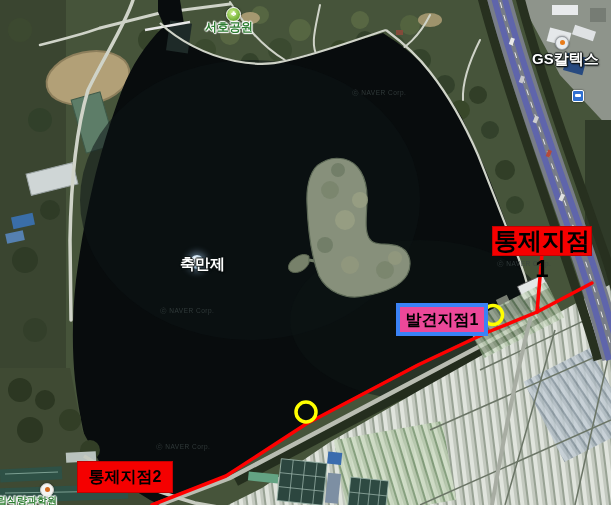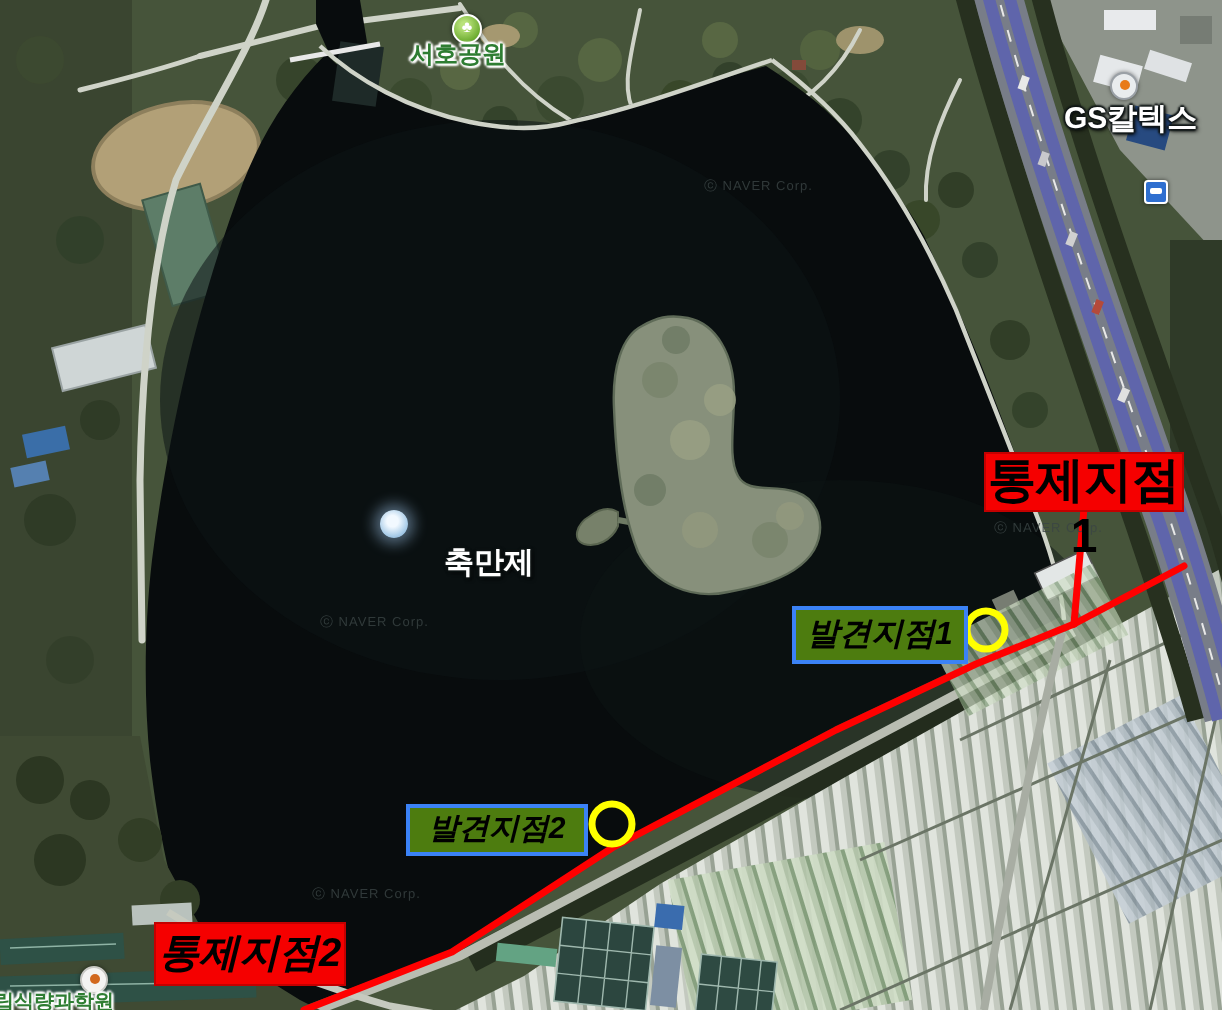--- a/index.html
+++ b/index.html
@@ -24,23 +24,23 @@
   .icon-transit{left:572px;top:90px;width:10px;height:10px;background:#2f6fd0;border:1px solid #fff;border-radius:2px;box-shadow:0 0 2px rgba(0,0,0,.6);}
   .icon-transit i{display:block;width:6px;height:3px;background:#fff;border-radius:1px;margin:3px auto;}
   .icon-reservoir{left:190px;top:255px;width:14px;height:14px;border-radius:50%;
     background:radial-gradient(circle at 45% 40%,#f2f9ff 25%,#a9cce8 65%,#6f9ec4);
     box-shadow:0 0 7px 3px rgba(170,210,250,.45);}
   .icon-institute{left:40px;top:483px;width:12px;height:12px;border-radius:50%;background:#f4f4f2;border:1px solid #c9c9c4;box-shadow:0 0 2px rgba(0,0,0,.5);}
   .icon-institute i{display:block;width:5px;height:5px;border-radius:50%;background:#d2691e;margin:3px auto;}
   .ann{position:absolute;z-index:4;font-weight:bold;color:#000;text-align:center;
     font-family:"Liberation Sans","DejaVu Sans",sans-serif;}
   .ann-red{background:#f50000;border:1px solid #c40000;}
-  .ann-yellow{background:#4d7c0f;border:2px solid #3b82f6;font-style:italic;}
+  .ann-yellow{background:#ec4899;border:4px solid #3b82f6;}
   #ann-control1{left:492px;top:226px;width:98px;height:28px;line-height:28px;font-size:24px;}
-  #ann-control2{left:77px;top:461px;width:94px;height:30px;line-height:30px;font-size:20px;font-style:italic;}
+  #ann-control2{left:77px;top:461px;width:94px;height:30px;line-height:30px;font-size:16px;}
   #ann-disc1{left:396px;top:303px;width:84px;height:25px;line-height:25px;font-size:16px;}
   #ann-disc2{left:203px;top:402px;width:87px;height:22px;line-height:22px;font-size:15px;}
   #lbl-institute{left:-13px;top:494px;font-size:10px;}
 </style>
 </head>
 <body>
 
 <div id="stage">
 
 <svg width="611" height="505" viewBox="0 0 611 505" xmlns="http://www.w3.org/2000/svg">
@@ -248,25 +248,24 @@
   <div class="icon icon-transit">
       <i></i>
     </div>
   <div class="icon icon-reservoir"></div>
   <div class="icon icon-institute">
       <i></i>
     </div>
 
   <div class="lbl poi-green halo-w" style="left:205px;top:19px;">서호공원</div>
   <div class="lbl poi-white halo-d" style="left:532px;top:50px;">GS칼텍스</div>
-  <div class="lbl poi-white halo-d" style="left:180px;top:272px;margin-left:42px;">축만제</div>
+  <div class="lbl poi-white halo-d" style="left:180px;top:255px;">축만제</div>
   <div class="lbl poi-green halo-w" id="lbl-institute">국립식량과학원</div>
 
   <div class="watermark" style="left:352px;top:89px;">ⓒ NAVER Corp.</div>
   <div class="watermark" style="left:497px;top:260px;">ⓒ NAVER Corp.</div>
   <div class="watermark" style="left:160px;top:307px;">ⓒ NAVER Corp.</div>
   <div class="watermark" style="left:156px;top:443px;">ⓒ NAVER Corp.</div>
 
   <div class="ann ann-red" id="ann-control1">통제지점1</div>
   <div class="ann ann-red" id="ann-control2">통제지점2</div>
   <div class="ann ann-yellow" id="ann-disc1">발견지점1</div>
-  <div class="ann ann-yellow" id="ann-disc2">발견지점2</div>
 </div>
 
 </body></html>

